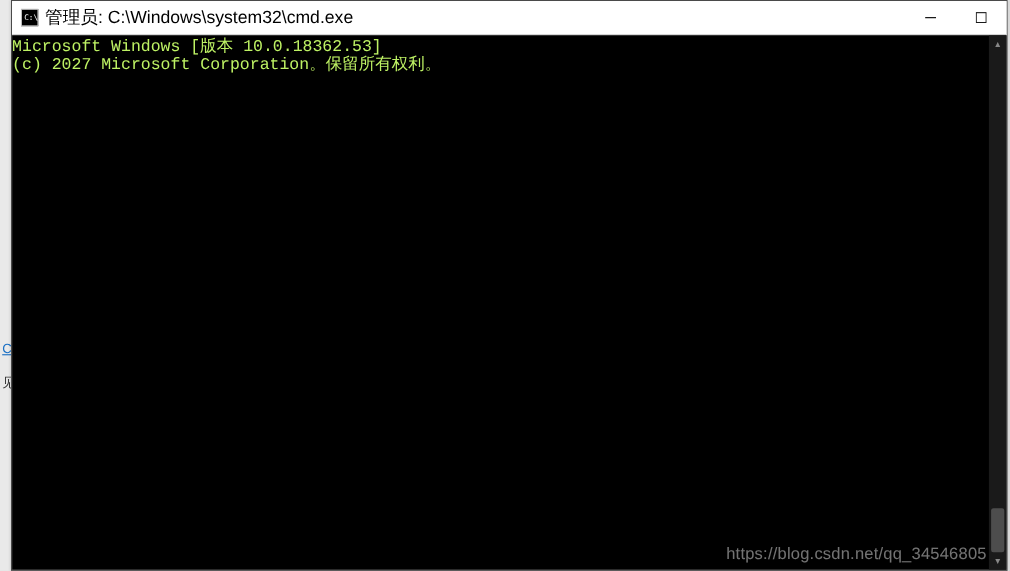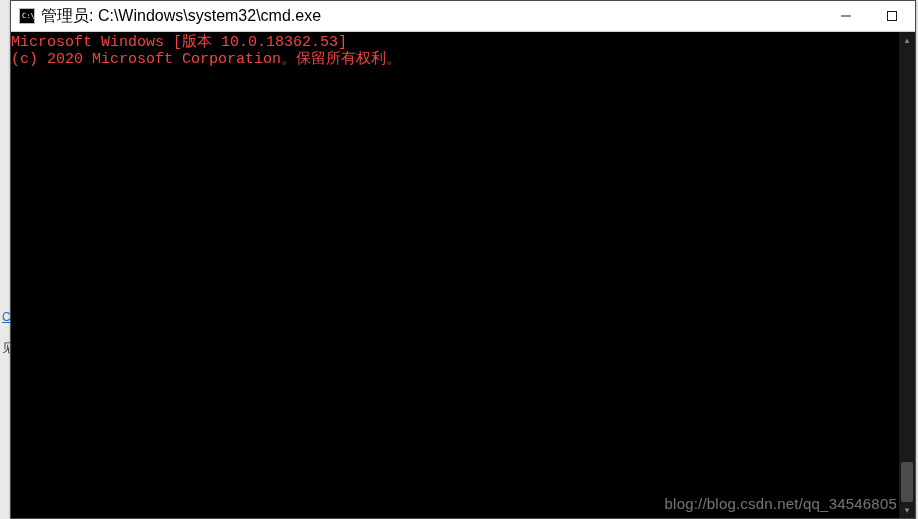--- a/index.html
+++ b/index.html
@@ -84,21 +84,21 @@
     position: relative;
     overflow: hidden;
   }
   .terminal {
     position: absolute;
     inset: 0;
     padding: 2px 0 0 0;
     font-family: "NSimSun", "SimSun", "Consolas", "Courier New", monospace;
     font-size: 15px;
     line-height: 17px;
-    color: #ef4444;
+    color: #bef264;
     white-space: pre;
     letter-spacing: 0;
   }
   .terminal .line { display:block; }
   .cursor {
     display: inline-block;
     width: 8px;
     height: 3px;
     background: #c0c0c0;
     vertical-align: -1px;
@@ -172,24 +172,24 @@
       </div>
       <div class="win-btn" title="maximize">
         <svg viewBox="0 0 10 10">
             <rect x="0.5" y="0.5" width="9" height="9"></rect>
           </svg>
       </div>
     </div>
   </div>
 
   <div class="client">
-    <div class="terminal"><span class="line">Microsoft Windows [版本 10.0.18362.53]</span><span class="line">(c) 2020 Microsoft Corporation。保留所有权利。</span><span class="line"></span></div>
+    <div class="terminal"><span class="line">Microsoft Windows [版本 10.0.18362.53]</span><span class="line">(c) 2027 Microsoft Corporation。保留所有权利。</span><span class="line"></span></div>
 
     <div class="scrollbar">
       <div class="arrow up">▴</div>
       <div class="thumb"></div>
       <div class="arrow down">▾</div>
     </div>
 
-    <div class="watermark">blog://blog.csdn.net/qq_34546805</div>
+    <div class="watermark">https://blog.csdn.net/qq_34546805</div>
   </div>
 
 </div>
 
 </body></html>

